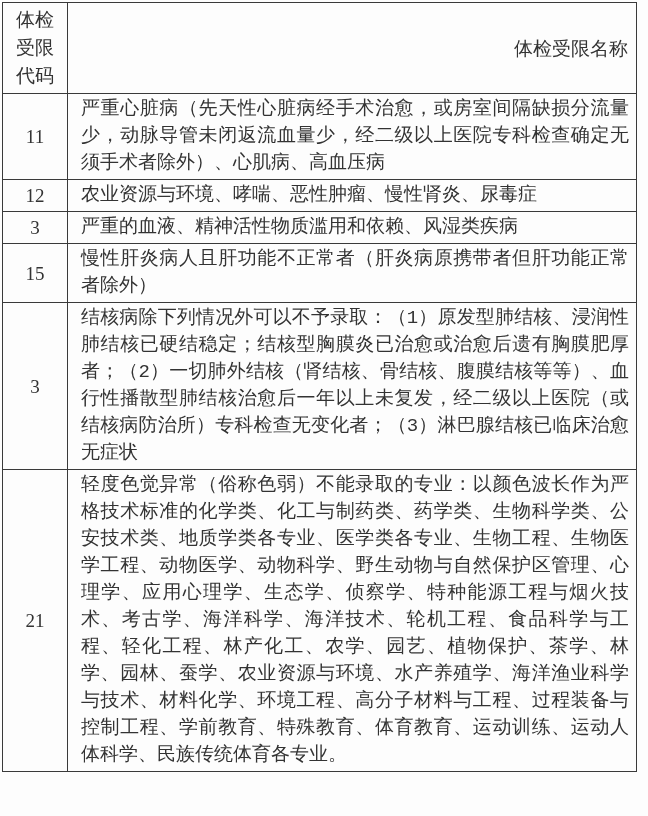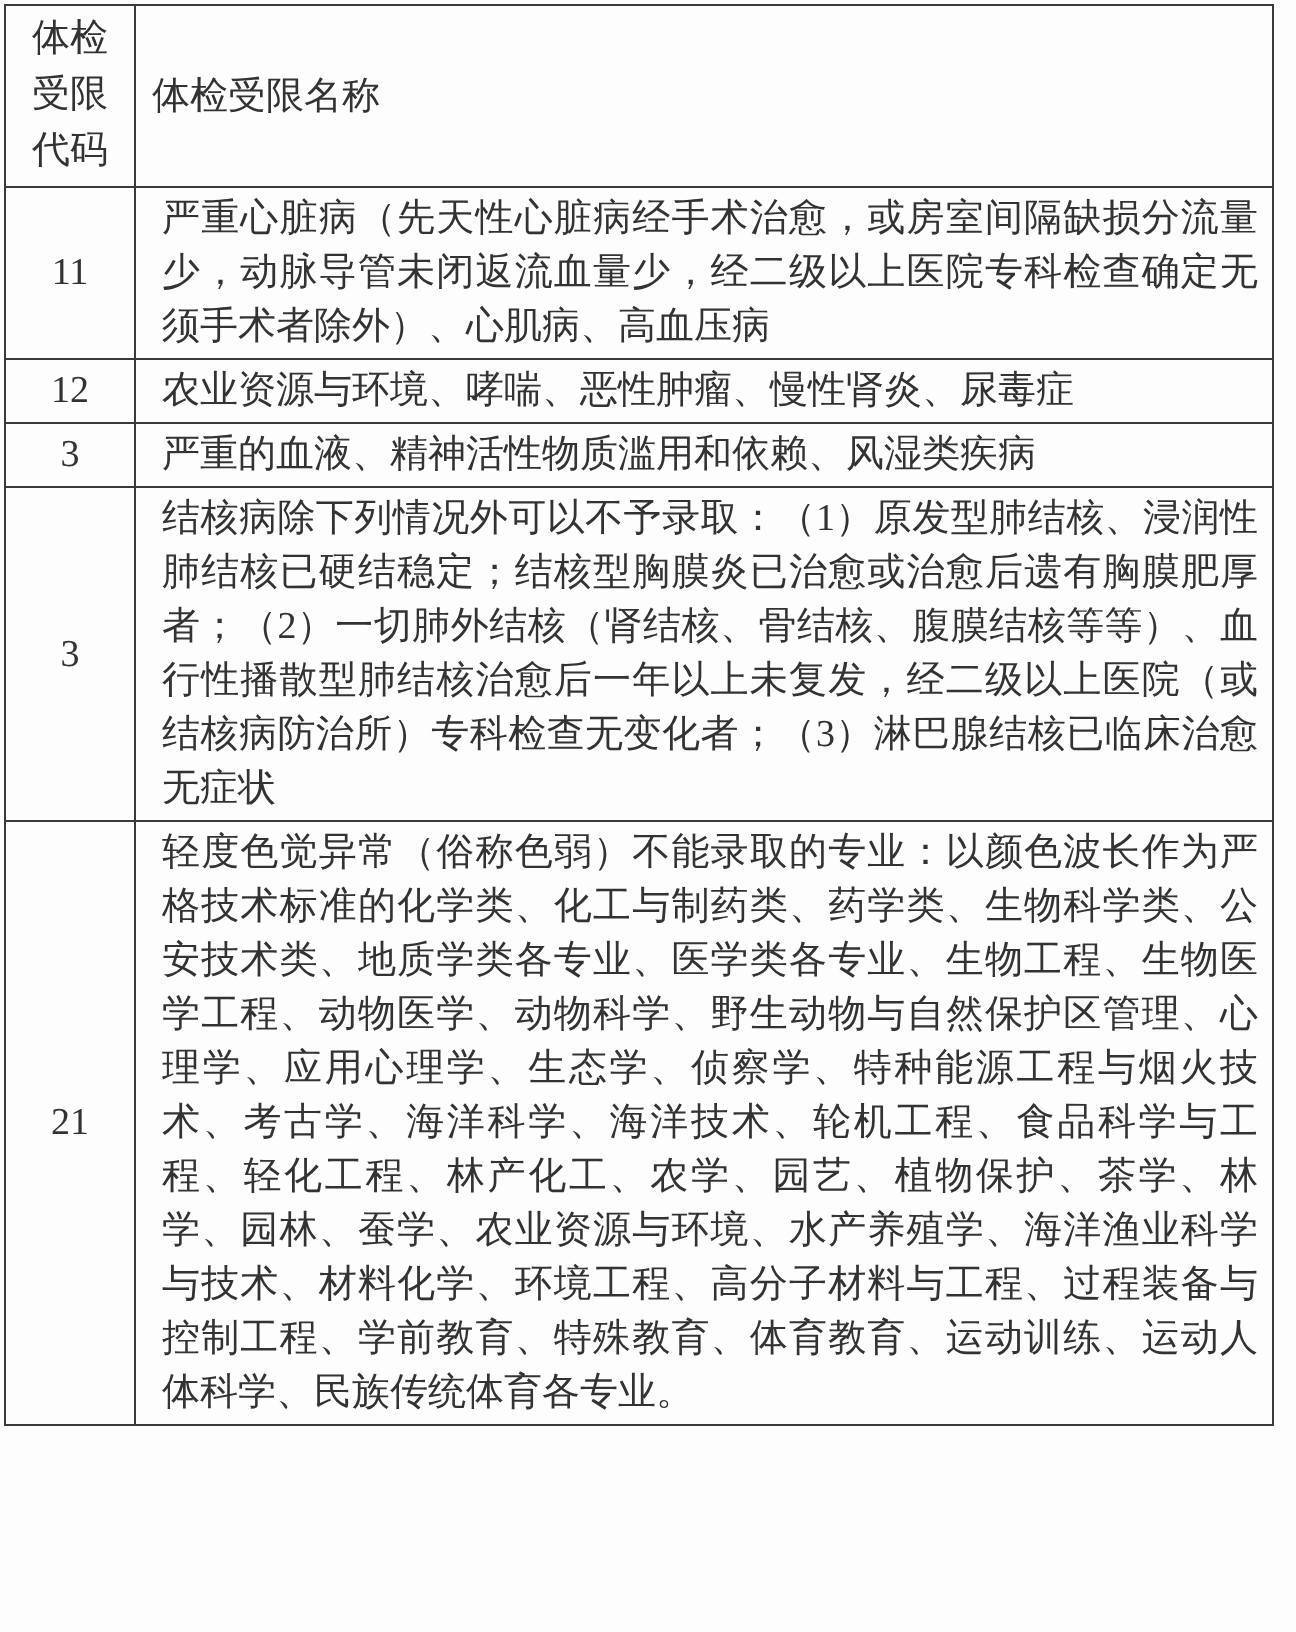--- a/index.html
+++ b/index.html
@@ -30,32 +30,33 @@
     border: 1.5px solid #3a3a3a;
     vertical-align: middle;
     font-weight: normal;
   }
   th.code-header {
     text-align: center;
     padding: 3px 4px;
     line-height: 28px;
   }
   th.name-header {
-    text-align: left;
+    text-align: right;
     padding: 3px 8px;
   }
   td.code-cell {
     text-align: center;
     padding: 2px 2px;
     font-family: "Liberation Serif", "DejaVu Serif", serif;
   }
   td.name-cell {
     text-align: justify;
     text-justify: inter-character;
     padding: 2px 7px 2px 13px;
+    font-family: Liberation Mono, monospace;
   }
 </style>
 </head>
 <body>
 
 <div class="page">
   <table class="restriction-table">
     <colgroup>
       <col class="code-col">
       <col class="name-col">
@@ -73,20 +74,24 @@
       </tr>
       <tr>
         <td class="code-cell">12</td>
         <td class="name-cell">农业资源与环境、哮喘、恶性肿瘤、慢性肾炎、尿毒症</td>
       </tr>
       <tr>
         <td class="code-cell">3</td>
         <td class="name-cell">严重的血液、精神活性物质滥用和依赖、风湿类疾病</td>
       </tr>
       <tr>
+        <td class="code-cell">15</td>
+        <td class="name-cell">慢性肝炎病人且肝功能不正常者（肝炎病原携带者但肝功能正常者除外）</td>
+      </tr>
+      <tr>
         <td class="code-cell">3</td>
         <td class="name-cell">结核病除下列情况外可以不予录取：（1）原发型肺结核、浸润性肺结核已硬结稳定；结核型胸膜炎已治愈或治愈后遗有胸膜肥厚者；（2）一切肺外结核（肾结核、骨结核、腹膜结核等等）、血行性播散型肺结核治愈后一年以上未复发，经二级以上医院（或结核病防治所）专科检查无变化者；（3）淋巴腺结核已临床治愈无症状</td>
       </tr>
       <tr>
         <td class="code-cell">21</td>
         <td class="name-cell">轻度色觉异常（俗称色弱）不能录取的专业：以颜色波长作为严格技术标准的化学类、化工与制药类、药学类、生物科学类、公安技术类、地质学类各专业、医学类各专业、生物工程、生物医学工程、动物医学、动物科学、野生动物与自然保护区管理、心理学、应用心理学、生态学、侦察学、特种能源工程与烟火技术、考古学、海洋科学、海洋技术、轮机工程、食品科学与工程、轻化工程、林产化工、农学、园艺、植物保护、茶学、林学、园林、蚕学、农业资源与环境、水产养殖学、海洋渔业科学与技术、材料化学、环境工程、高分子材料与工程、过程装备与控制工程、学前教育、特殊教育、体育教育、运动训练、运动人体科学、民族传统体育各专业。</td>
       </tr>
 
     </tbody>
   </table>

